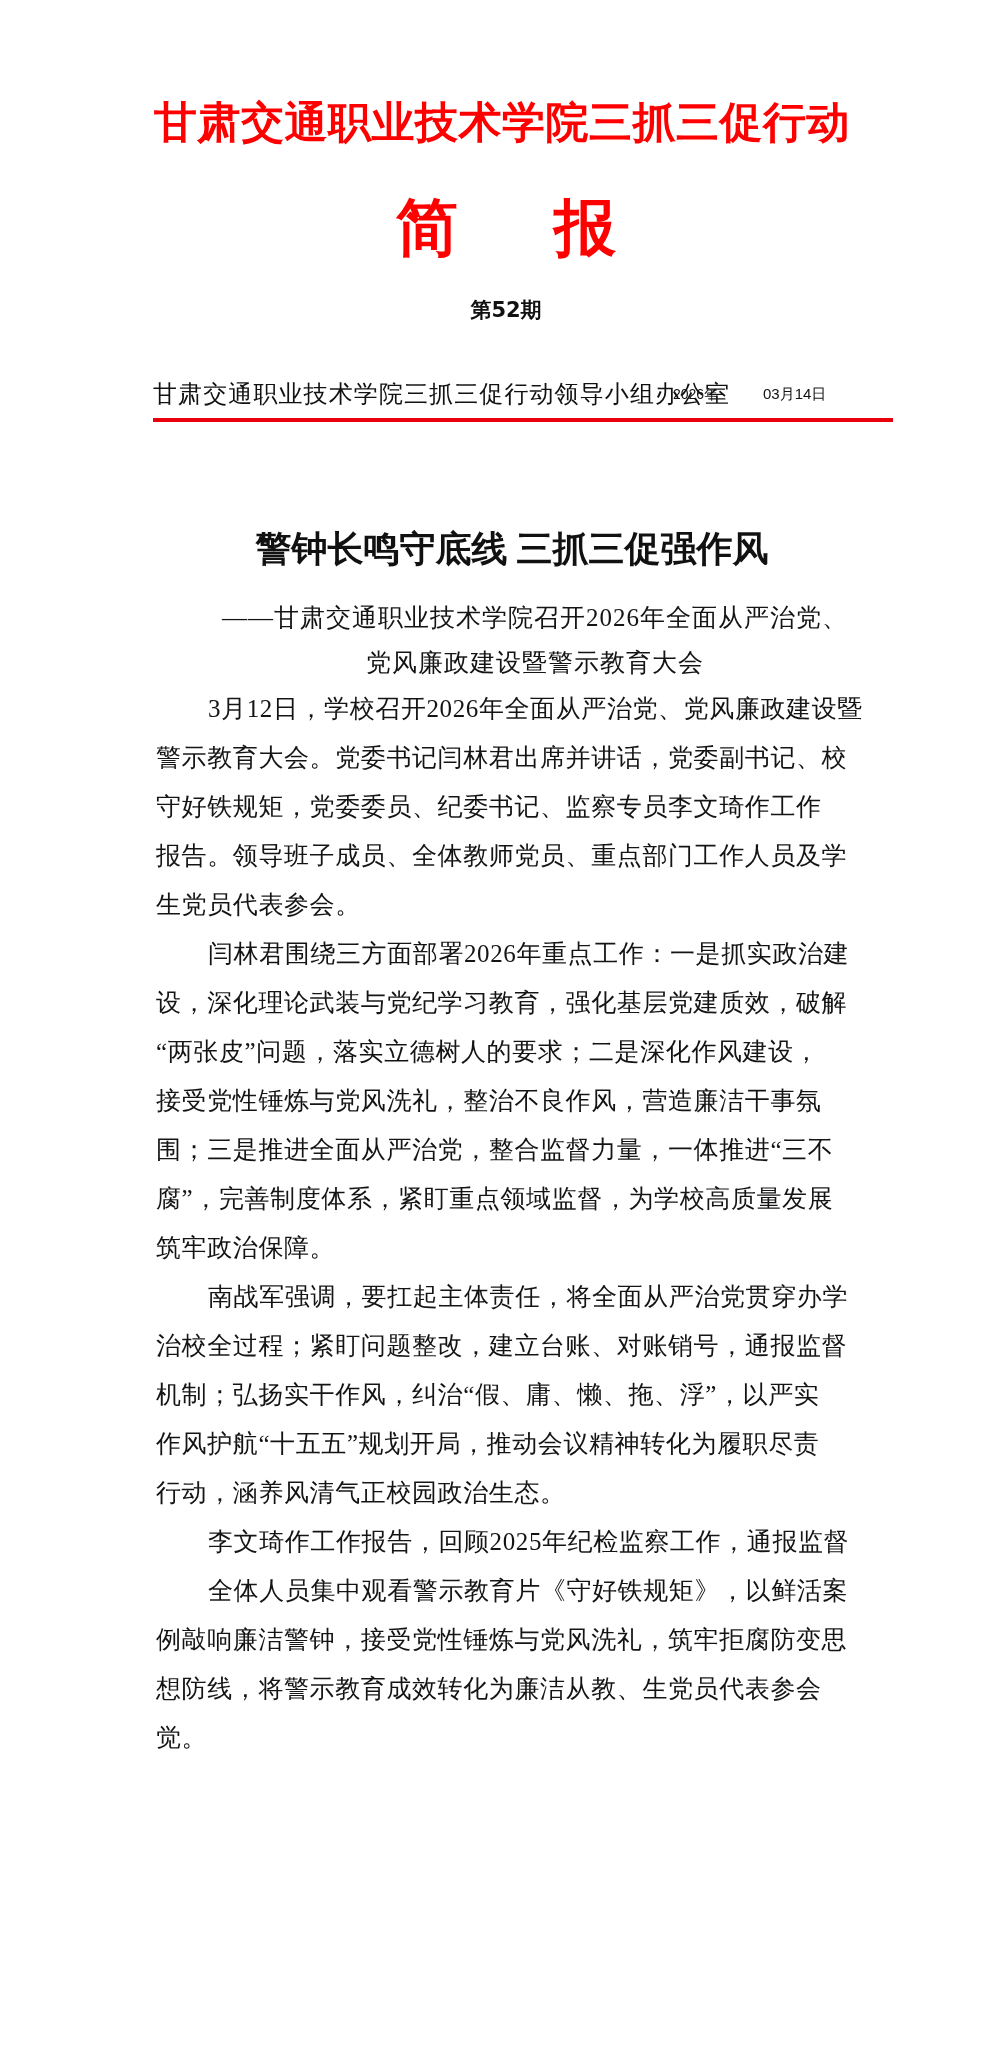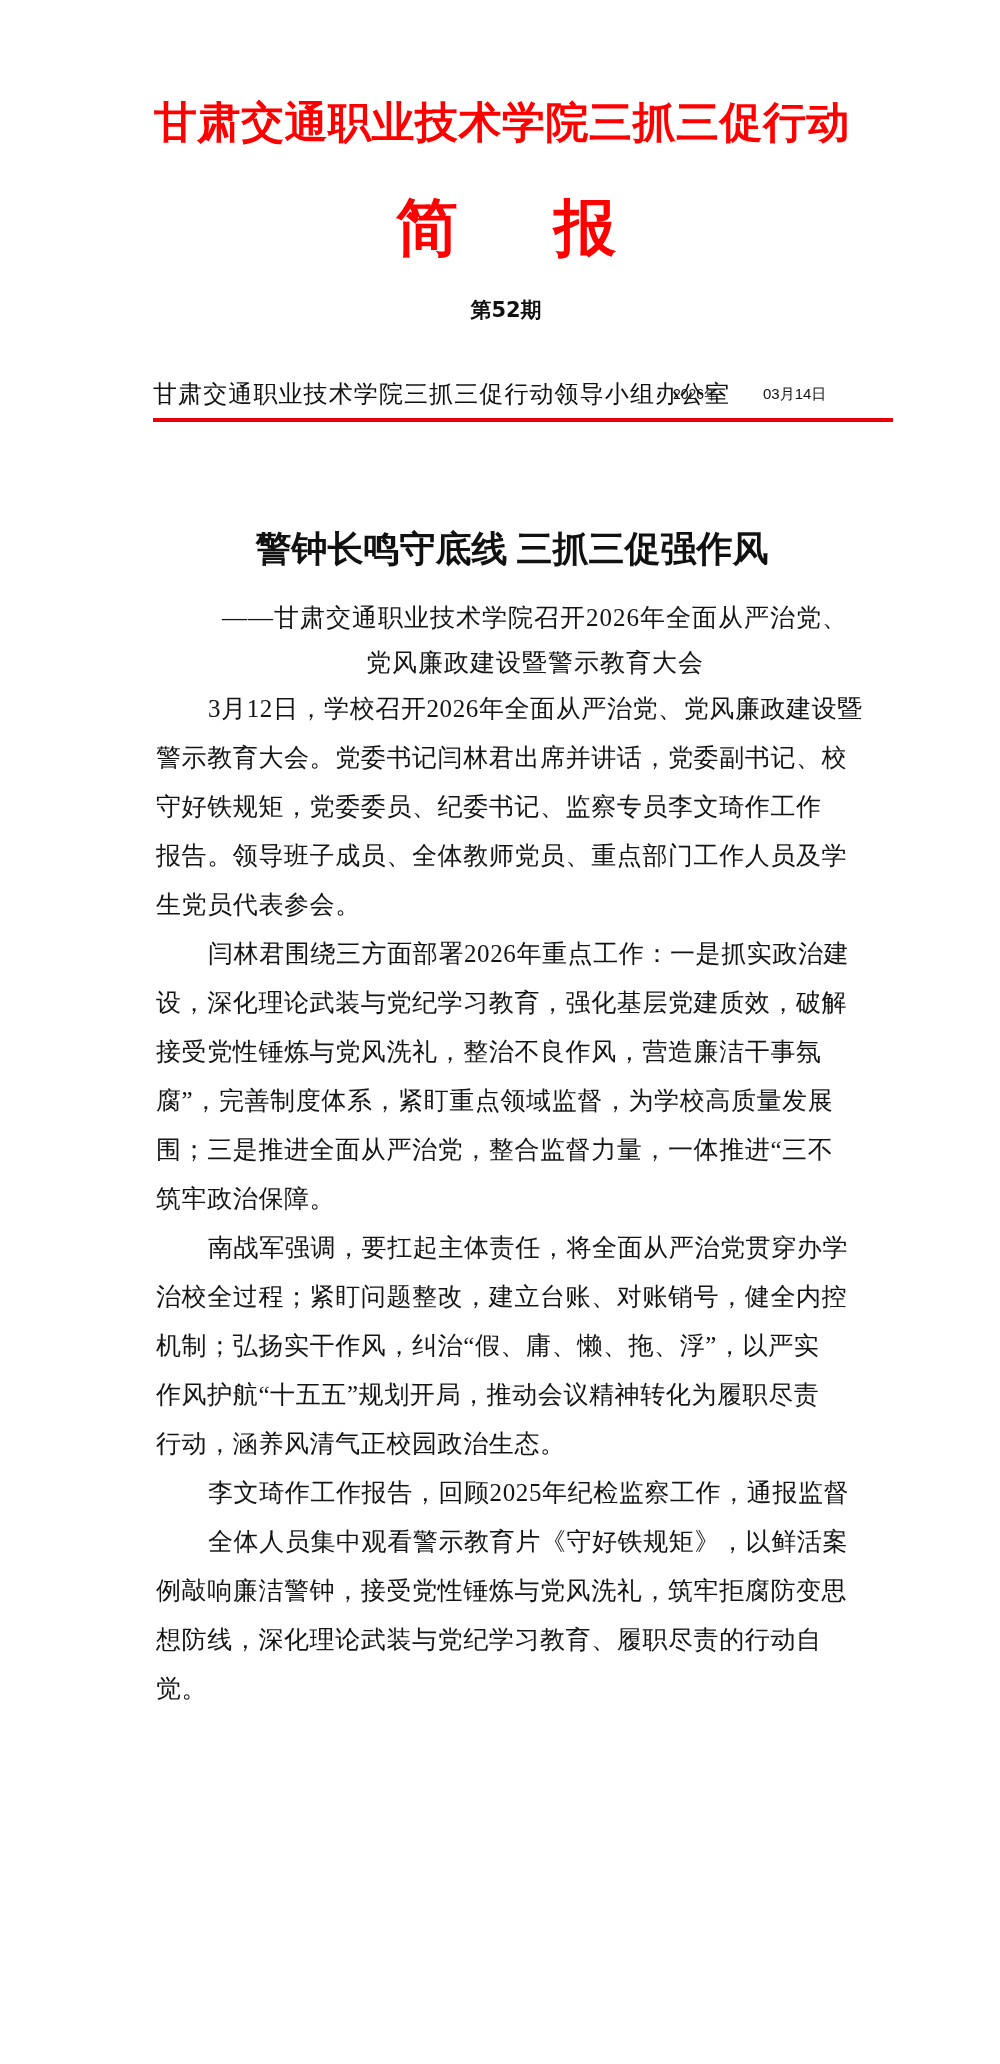--- a/index.html
+++ b/index.html
@@ -119,34 +119,35 @@
   <div>
     <div class="line indent">3月12日，学校召开2026年全面从严治党、党风廉政建设暨</div>
     <div class="line">警示教育大会。党委书记闫林君出席并讲话，党委副书记、校</div>
     <div class="line">守好铁规矩，党委委员、纪委书记、监察专员李文琦作工作</div>
     <div class="line">报告。领导班子成员、全体教师党员、重点部门工作人员及学</div>
     <div class="line">生党员代表参会。</div>
   </div>
   <div>
     <div class="line indent">闫林君围绕三方面部署2026年重点工作：一是抓实政治建</div>
     <div class="line">设，深化理论武装与党纪学习教育，强化基层党建质效，破解</div>
+    <div class="line">“两张皮”问题，落实立德树人的要求；二是深化作风建设，</div>
     <div class="line">接受党性锤炼与党风洗礼，整治不良作风，营造廉洁干事氛</div>
+    <div class="line">围；三是推进全面从严治党，整合监督力量，一体推进“三不</div>
     <div class="line">腐”，完善制度体系，紧盯重点领域监督，为学校高质量发展</div>
-    <div class="line">围；三是推进全面从严治党，整合监督力量，一体推进“三不</div>
     <div class="line">筑牢政治保障。</div>
   </div>
   <div>
     <div class="line indent">南战军强调，要扛起主体责任，将全面从严治党贯穿办学</div>
-    <div class="line">治校全过程；紧盯问题整改，建立台账、对账销号，健全内控</div>
+    <div class="line">治校全过程；紧盯问题整改，建立台账、对账销号，通报监督</div>
     <div class="line">机制；弘扬实干作风，纠治“假、庸、懒、拖、浮”，以严实</div>
     <div class="line">作风护航“十五五”规划开局，推动会议精神转化为履职尽责</div>
     <div class="line">行动，涵养风清气正校园政治生态。</div>
   </div>
   <div>
     <div class="line indent">李文琦作工作报告，回顾2025年纪检监察工作，通报监督</div>
   </div>
   <div>
     <div class="line indent">全体人员集中观看警示教育片《守好铁规矩》，以鲜活案</div>
     <div class="line">例敲响廉洁警钟，接受党性锤炼与党风洗礼，筑牢拒腐防变思</div>
-    <div class="line">想防线，深化理论武装与党纪学习教育、履职尽责的行动自</div>
+    <div class="line">想防线，将警示教育成效转化为廉洁从教、生党员代表参会</div>
     <div class="line">觉。</div>
   </div>
 </div>
 
 </body></html>

